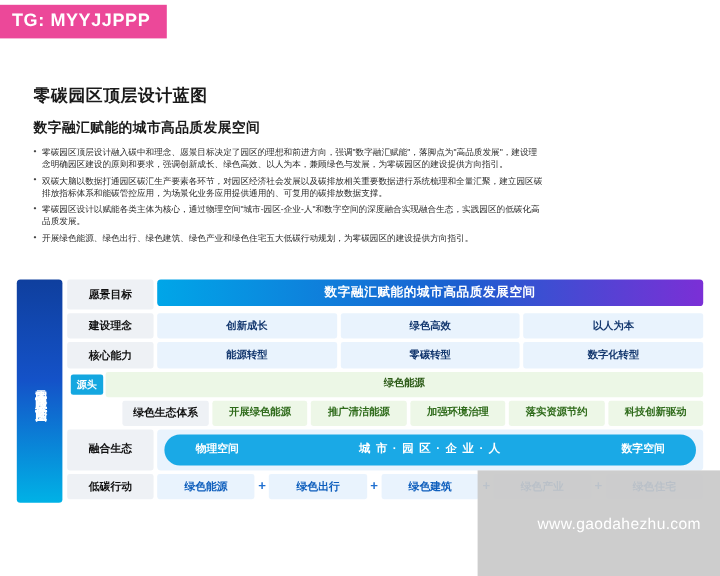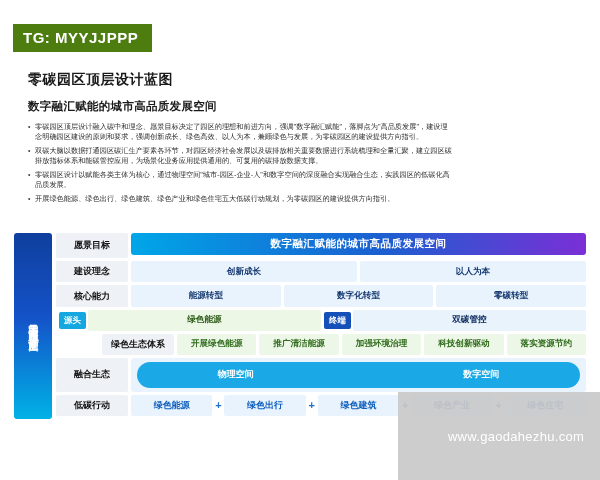--- a/index.html
+++ b/index.html
@@ -6,27 +6,26 @@
   body{
     width:600px;height:480px;
     background:#ffffff;
     font-family:"Liberation Sans","DejaVu Sans",sans-serif;
     color:#1a1a1a;
     overflow:hidden;
     position:relative;
   }
   
   .tg-tag{
-    position:absolute;left:0;top:24px;
-    background:#4d7c0f;color:#ffffff;
+    position:absolute;left:0;top:4px;
+    background:#ec4899;color:#ffffff;
     font-size:15px;font-weight:bold;
     padding:5px 14px 6px 10px;
     letter-spacing:.5px;
     z-index:30;
-    margin-left:13px;
   }
   
   .page{
     position:absolute;left:0;top:55px;width:480px;height:432px;
   }
   .title{
     font-size:14px;font-weight:bold;color:#1a1a1a;
     margin:16px 0 0 28px;letter-spacing:.5px;
   }
   .subtitle{
@@ -202,63 +201,61 @@
         <div class="row-label">愿景目标</div>
         <div class="row-body">
           <div class="banner" style="flex:1 1 auto;">数字融汇赋能的城市高品质发展空间</div>
         </div>
       </div>
 
       <div class="row r-h">
         <div class="row-label">建设理念</div>
         <div class="row-body">
           <div class="cell blue-cell">创新成长</div>
+          <div class="cell blue-cell">绿色高效</div>
           <div class="cell blue-cell">以人为本</div>
         </div>
       </div>
 
       <div class="row r-h">
         <div class="row-label">核心能力</div>
         <div class="row-body">
           <div class="cell blue-cell">能源转型</div>
+          <div class="cell blue-cell">零碳转型</div>
           <div class="cell blue-cell">数字化转型</div>
-          <div class="cell blue-cell">零碳转型</div>
         </div>
       </div>
 
       <div class="row r-h">
         <div class="row-body">
           <div class="seg-wrap">
             <span class="seg-tag">源头</span>
             <span class="seg-body lime">绿色能源</span>
           </div>
-          <div class="seg-wrap">
-            <span class="seg-tag dark">终端</span>
-            <span class="seg-body">双碳管控</span>
-          </div>
         </div>
       </div>
 
       <div class="row r-h2">
         <div class="row-label">绿色生态体系</div>
         <div class="row-body">
           <div class="cell green-cell">开展绿色能源</div>
           <div class="cell green-cell">推广清洁能源</div>
           <div class="cell green-cell">加强环境治理</div>
+          <div class="cell green-cell">落实资源节约</div>
           <div class="cell green-cell">科技创新驱动</div>
-          <div class="cell green-cell">落实资源节约</div>
         </div>
       </div>
 
       <div class="row" style="height:34px;">
         <div class="row-label">融合生态</div>
         <div class="row-body">
           <div class="oval-row" style="flex:1 1 auto;">
             <div class="oval">
               <span>物理空间</span>
+              <span class="mid">城 市 · 园 区 · 企 业 · 人</span>
               <span>数字空间</span>
             </div>
           </div>
         </div>
       </div>
 
       <div class="row act-row">
         <div class="row-label">低碳行动</div>
         <div class="act-body">
           <div class="act">绿色能源</div>

